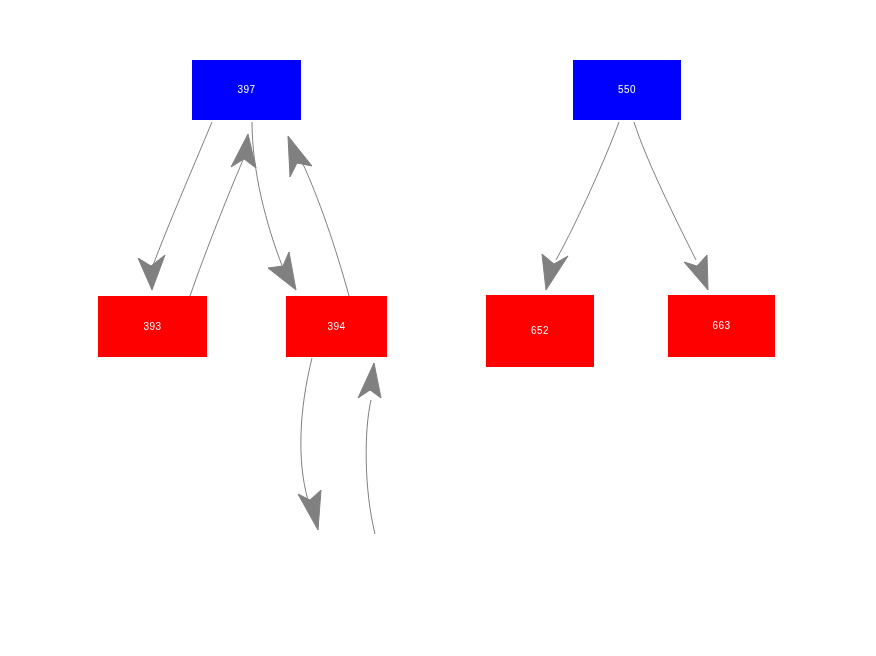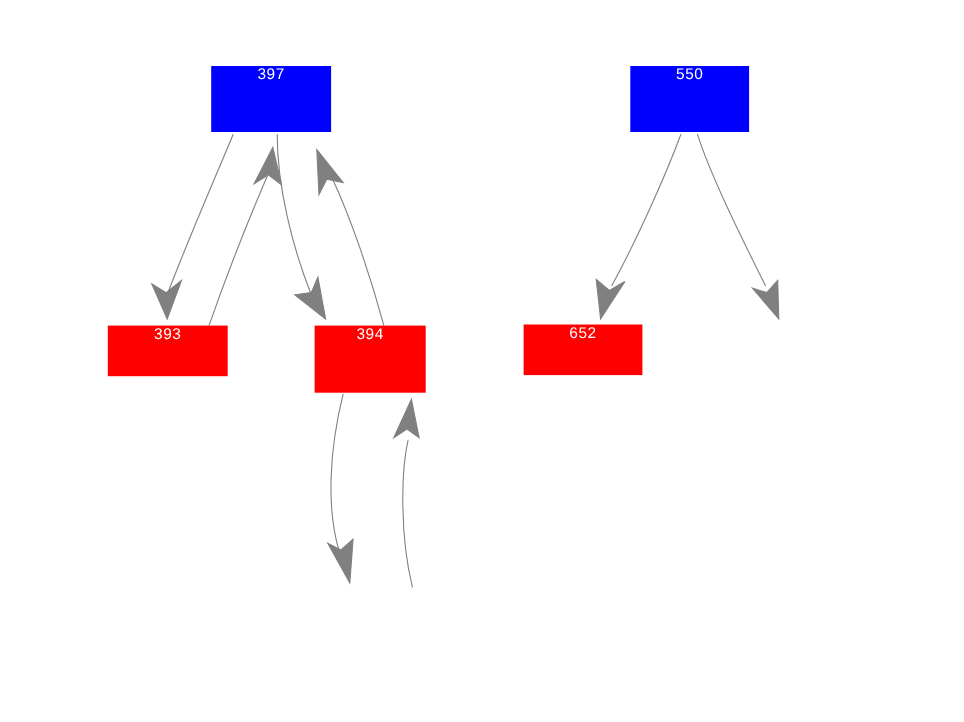--- a/index.html
+++ b/index.html
@@ -19,23 +19,24 @@
     position: absolute;
     left: 0;
     top: 0;
     width: 876px;
     height: 656px;
     pointer-events: none;
   }
   .node {
     position: absolute;
     display: flex;
+    align-items: center;
     justify-content: center;
     color: #ffffff;
-    font-size: 14px;
+    font-size: 10px;
     font-weight: normal;
     letter-spacing: 0.5px;
     box-sizing: border-box;
     -webkit-font-smoothing: none;
   }
   .node-label {
     pointer-events: none;
     line-height: 1;
   }
 </style>
@@ -85,31 +86,34 @@
       <path d="M 634 122 C 646 160 676 220 696 260" fill="none" stroke="#808080" stroke-width="1"></path>
       <polygon points="708,290 684,262 697,266 707,255" fill="#808080" stroke="#808080" stroke-width="1"></polygon>
     </g>
 
   </svg>
 
   <div class="node" style="left:192px; top:60px; width:109px; height:60px; background:#0000ff;">
     <span class="node-label">397</span>
   </div>
 
-  <div class="node" style="left:98px; top:296px; width:109px; height:46px; background:#ff0000;">
+  <div class="node" style="left:98px; top:296px; width:109px; height:61px; background:#ff0000;">
     <span class="node-label">393</span>
   </div>
 
   <div class="node" style="left:286px; top:296px; width:101px; height:61px; background:#ff0000;">
     <span class="node-label">394</span>
   </div>
 
 
   <div class="node" style="left:573px; top:60px; width:108px; height:60px; background:#0000ff;">
     <span class="node-label">550</span>
   </div>
 
-  <div class="node" style="left:476px; top:295px; width:108px; height:46px; background:#ff0000;">
+  <div class="node" style="left:486px; top:295px; width:108px; height:72px; background:#ff0000;">
     <span class="node-label">652</span>
   </div>
 
+  <div class="node" style="left:668px; top:295px; width:107px; height:62px; background:#ff0000;">
+    <span class="node-label">663</span>
+  </div>
 
 </div>
 
 </body></html>

